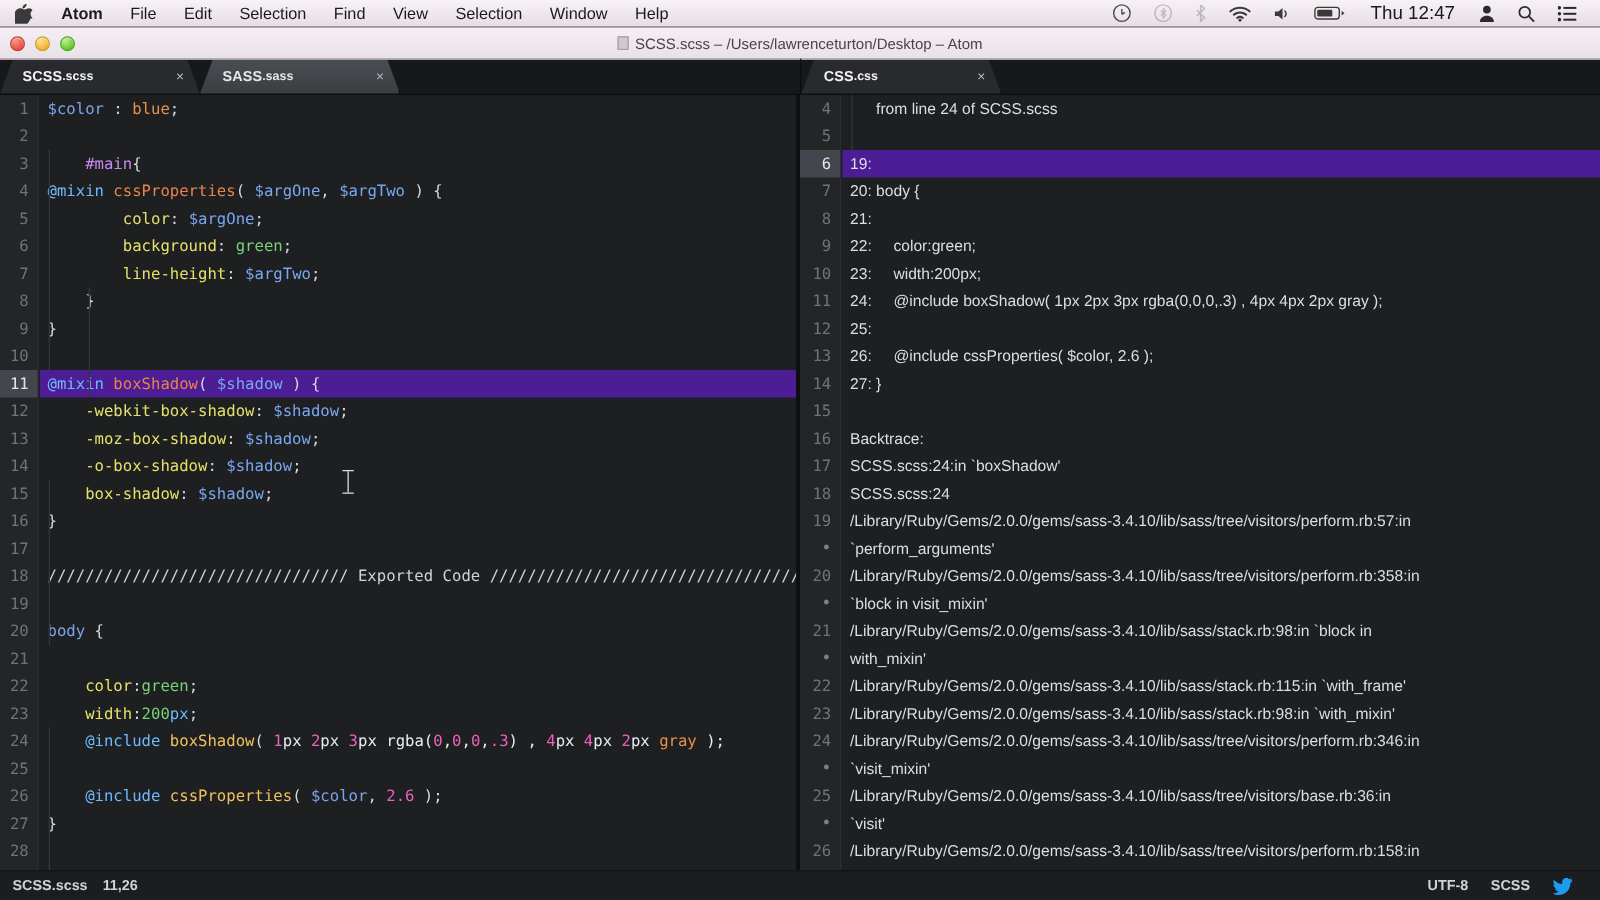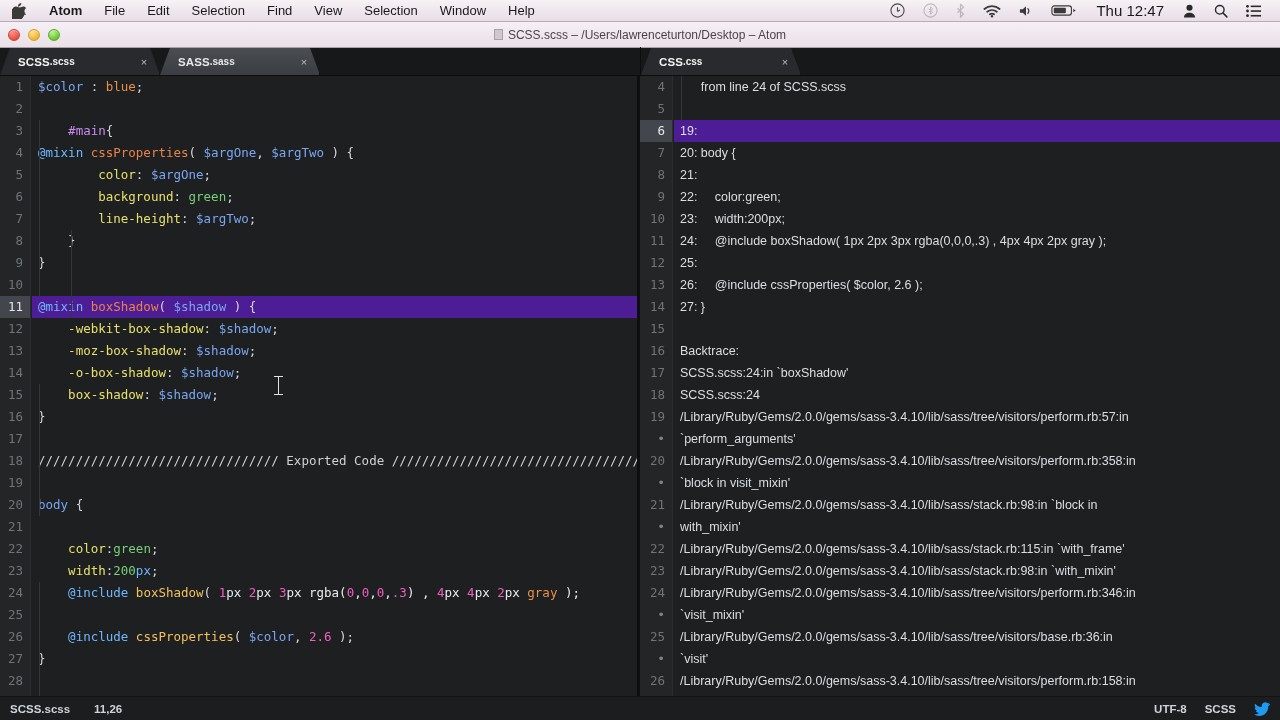--- a/index.html
+++ b/index.html
@@ -130,24 +130,24 @@
   .sel { color:#c98bf0; }          
   .white{ color:#e9ecef; }
 
   
   #statusbar{
     position:absolute; left:0; top:696px; width:1280px; height:24px;
     background:#1b1d1f; border-top:1px solid #111315;
     display:flex; align-items:center;
     font-size:11.5px; color:#cfd3d7;
   }
-  #statusbar .sleft{ display:flex; align-items:flex-end; gap:24px; padding-left:10px; }
+  #statusbar .sleft{ display:flex; align-items:flex-end; gap:12px; padding-left:10px; }
   #statusbar .sfile{ font-weight:bold; }
   #statusbar .scursor{ font-weight:bold; }
-  #statusbar .sright{ margin-left:auto; display:flex; align-items:center; gap:18px; padding-right:10px; }
+  #statusbar .sright{ margin-left:auto; display:flex; align-items:center; gap:18px; padding-right:22px; }
   #statusbar .sitem{ font-weight:bold; }
   #statusbar .bird{ display:flex; align-items:center; }
 </style>
 </head>
 <body>
 
 <div id="menubar">
   <div class="apple">
     <svg width="14" height="16" viewBox="0 0 14 16" aria-hidden="true">
       <path fill="#3a3a3a" d="M9.3 0c.1 1-.3 1.9-.9 2.6-.6.7-1.5 1.2-2.4 1.1-.1-1 .4-2 .9-2.6C7.6.5 8.5.1 9.3 0zm3.1 11.7c-.5 1.1-.7 1.6-1.3 2.6-.9 1.4-2.1 3.1-3.6 3.1-1.3 0-1.7-.9-3.5-.9s-2.2.9-3.5.9c-1.5 0-2.6-1.5-3.5-2.9C-1.7 11.2-.9 6.9 1.1 5c.9-.9 2.1-1.4 3.2-1.4 1.2 0 1.9.9 3.4.9 1.4 0 2.2-.9 3.6-.9 1 0 2.1.6 2.9 1.6-2.5 1.4-2.1 5 .2 6.5z"></path>

